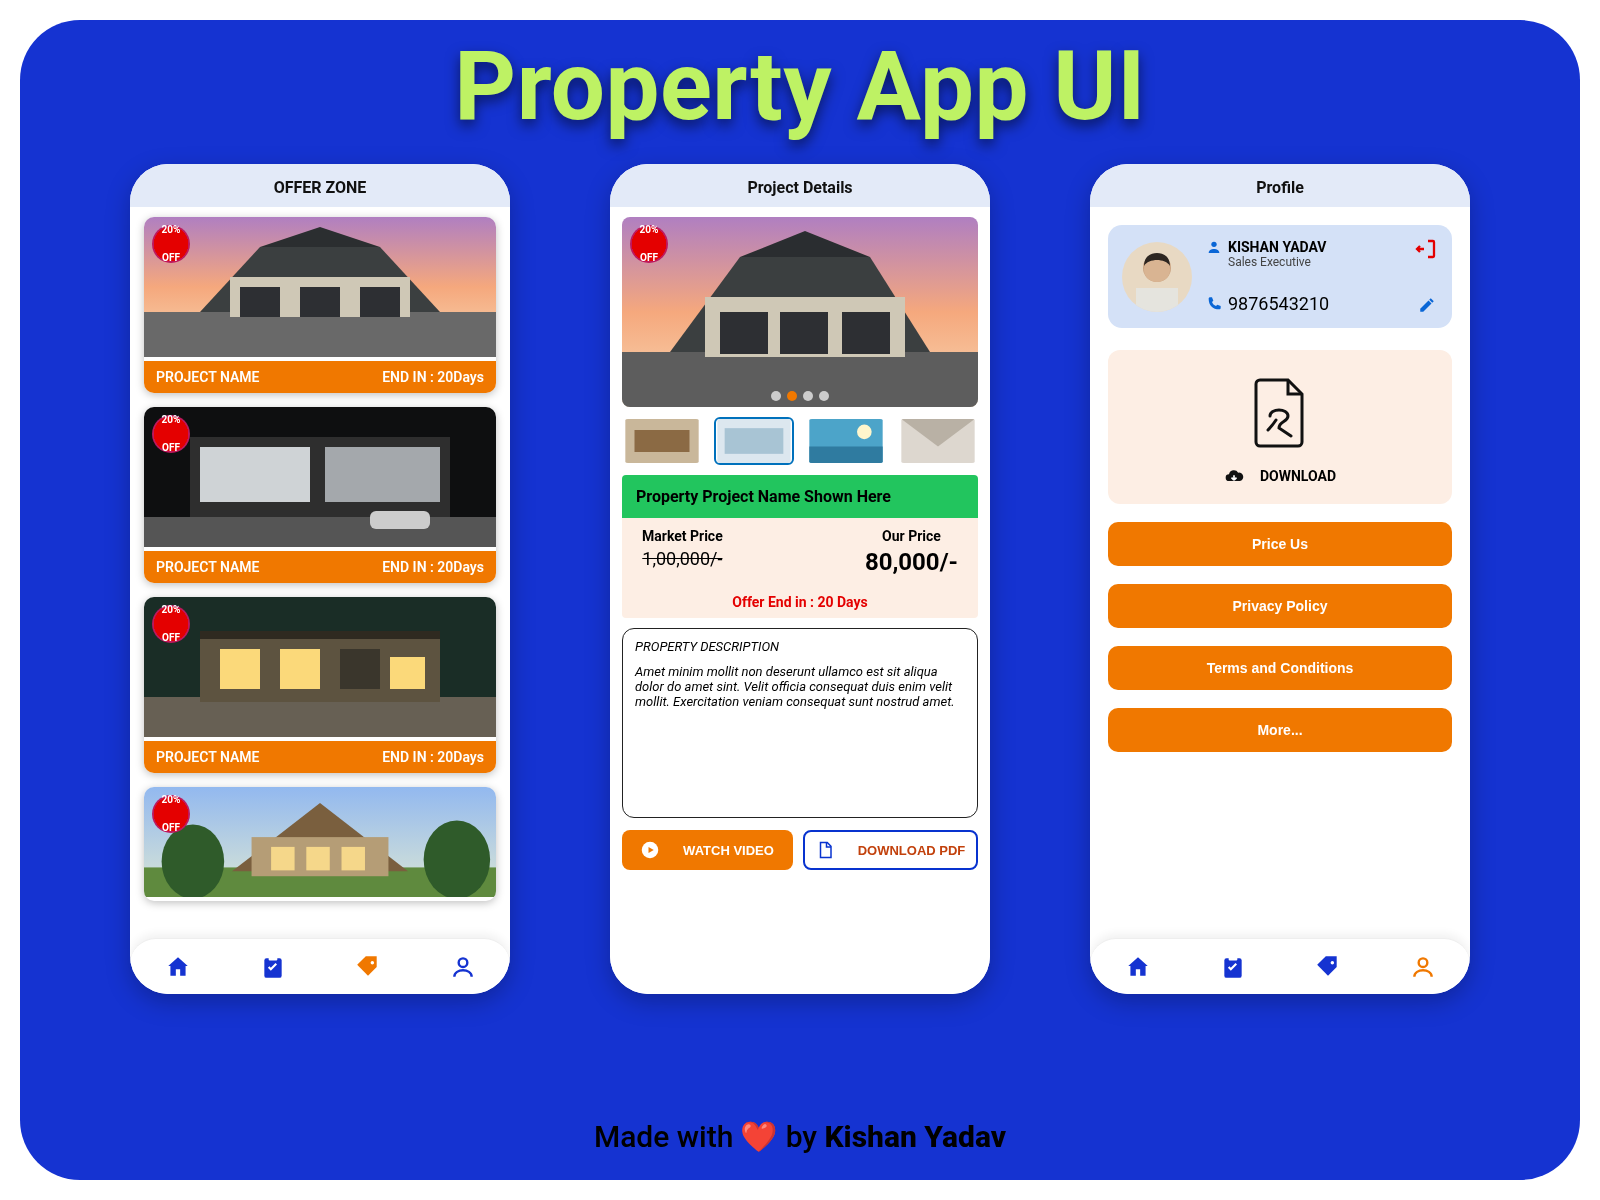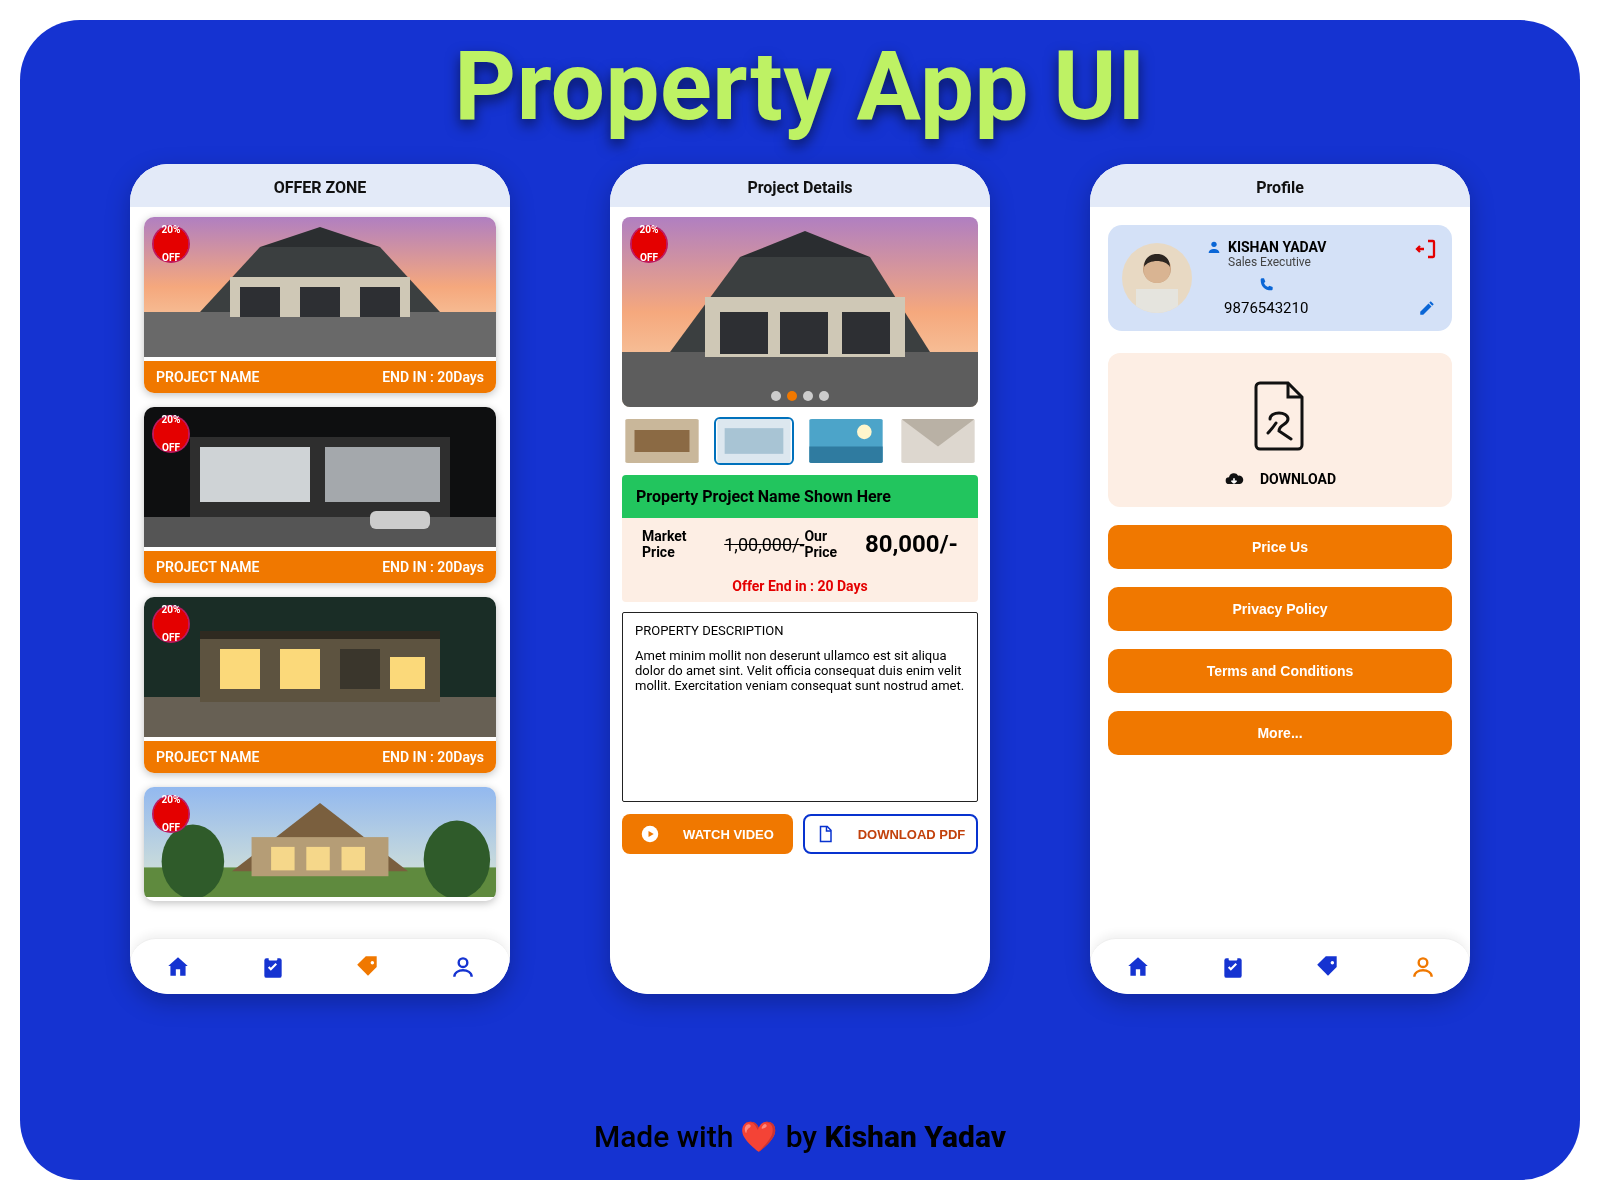--- a/index.html
+++ b/index.html
@@ -117,40 +117,40 @@
   .hero-svg { width: 100%; height: 190px; display:block;}
   .dots { position: absolute; bottom: 6px; left: 50%; transform: translateX(-50%); display:flex; gap:6px;}
   .dot{width:10px;height:10px;border-radius:999px;background:#ccc;}
   .dot.active{background:#f07800;}
   .thumbs{display:flex;gap:8px;margin-top:10px;justify-content:space-between;}
   .thumb{width:80px;height:48px;border-radius:6px;overflow:hidden;border:2px solid transparent;}
   .thumb.active{border-color:#0071bc;}
   .thumb svg{width:100%;height:100%;}
   .proj-name{background:#22c55e;font-weight:700;font-size:16px;padding:12px 14px;margin-top:10px;border-radius:4px 4px 0 0;}
   .price-row{display:flex;justify-content:space-between;background:#fdeee4;padding:10px 20px;}
-  .price-col{display:flex;align-items:center;gap:4px;}
+  .price-col{display:flex;flex-direction:column;align-items:center;gap:4px;}
   .price-label{font-size:14px;font-weight:700;}
   .market-price{font-size:18px;text-decoration:line-through;}
   .our-price{font-size:24px;font-weight:700;}
   .offer-end{color:#e40000;font-weight:700;font-size:14px;text-align:center;padding:8px;background:#fdeee4;border-radius:0 0 4px 4px;}
-  .desc-box{border:1px solid #222;border-radius:2px;padding:10px 12px;font-size:13px;margin-top:10px;height:190px;}
+  .desc-box{border:1px solid #222;border-radius:12px;padding:10px 12px;font-size:13px;margin-top:10px;height:190px;font-style:italic;}
   .desc-title{font-size:13px;margin-bottom:10px;}
   .cta-row{display:flex;gap:10px;margin:12px 0;}
   .btn{flex:1;height:40px;border-radius:8px;font-weight:700;font-size:13px;display:flex;align-items:center;justify-content:center;gap:24px;cursor:pointer;}
   .btn-orange{background:#f07800;color:#fff;border:none;}
   .btn-outline{background:#fff;border:2px solid #0833cf;color:#c2410c;}
 
   
   .profile-card{background:#d4e1f7;border-radius:14px;padding:14px;margin-top:6px;position:relative;display:flex;gap:14px;align-items:center;}
   .avatar{width:70px;height:70px;border-radius:50%;flex-shrink:0;overflow:hidden;}
   .avatar svg{width:100%;height:100%;}
   .profile-info{font-size:12px;}
   .profile-name{font-weight:700;font-size:14px;}
   .profile-role{color:#444;}
-  .profile-phone{display:flex;gap:6px;align-items:center;margin-top:8px;font-size:15px;flex-direction:column;}
+  .profile-phone{display:flex;gap:6px;align-items:center;margin-top:24px;font-size:18px;}
   .p-icon{width:16px;height:16px;}
   .logout-ic{position:absolute;top:12px;right:14px;width:24px;height:24px;color:#e40000;}
   .edit-ic{position:absolute;bottom:14px;right:16px;width:18px;height:18px;color:#0a66d6;}
   .pdf-card{background:#fdeee4;border-radius:12px;text-align:center;padding:26px 0 18px;margin-top:22px;}
   .pdf-svg{width:60px;height:72px;margin:0 auto;}
   .dl-row{display:flex;gap:16px;align-items:center;justify-content:center;font-weight:700;margin-top:14px;font-size:14px;}
   .dl-row svg{width:20px;height:20px;}
   .link-btn{background:#f07800;color:#fff;border:none;border-radius:10px;height:44px;width:100%;font-weight:700;font-size:14px;margin-top:18px;cursor:pointer;}
 
   

